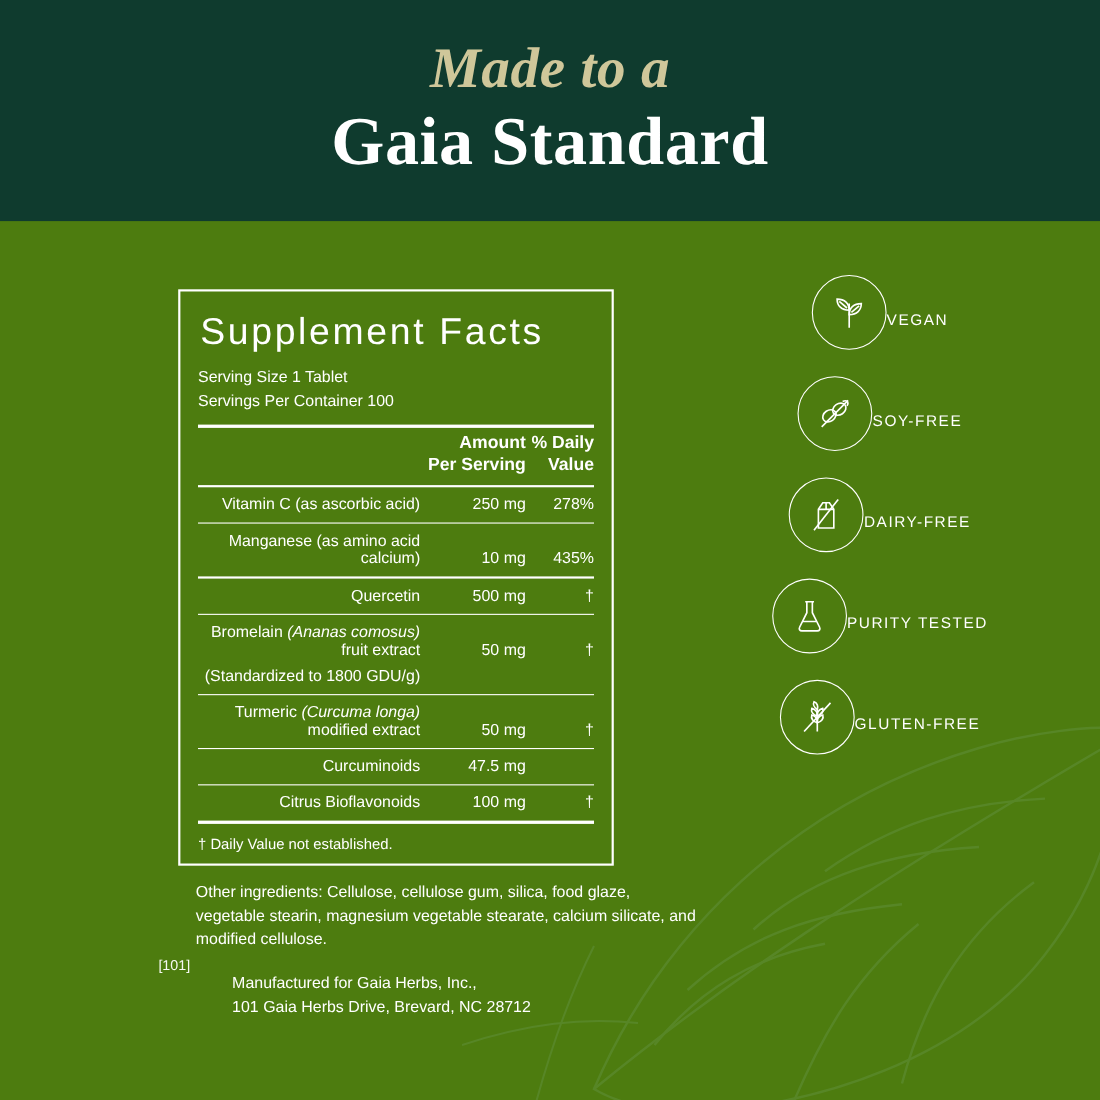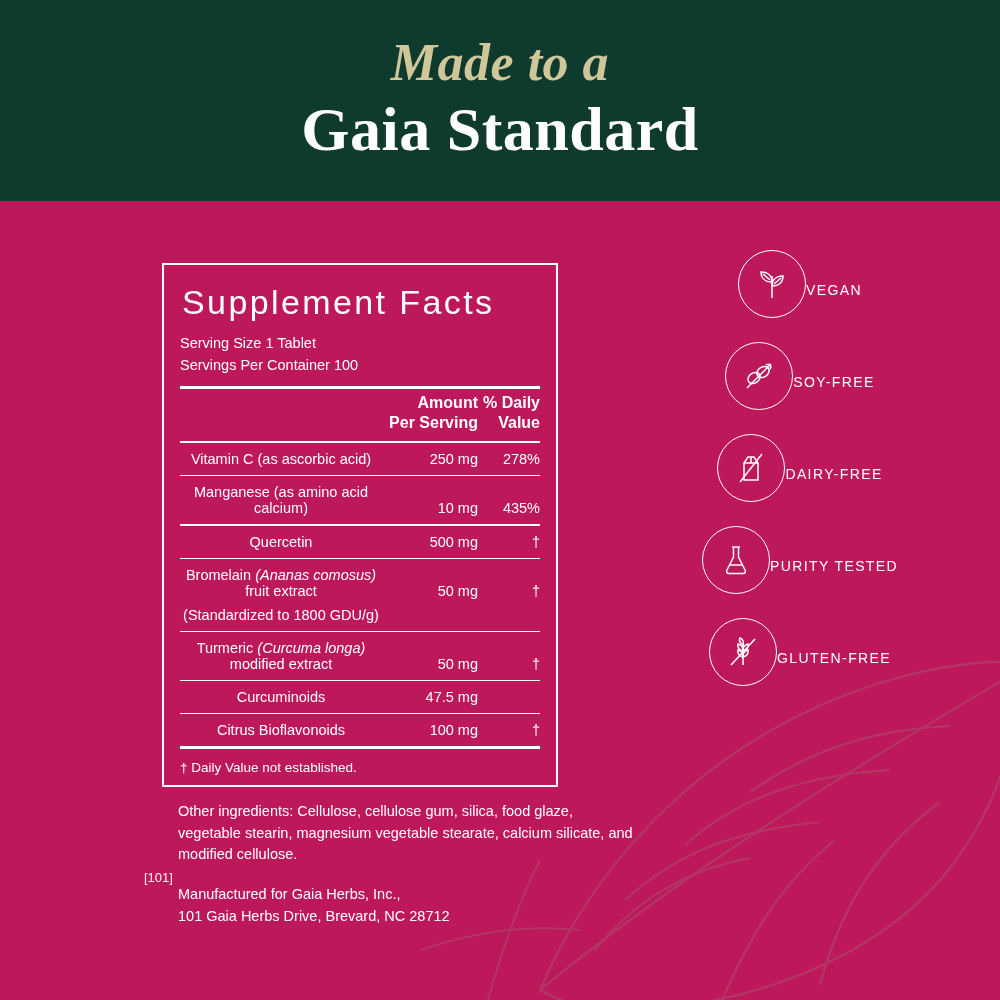--- a/index.html
+++ b/index.html
@@ -5,21 +5,21 @@
   * { box-sizing: border-box; margin: 0; padding: 0; }
   html, body {
     width: 1000px; height: 1000px;
     font-family: "Liberation Sans", sans-serif;
     background: #3a6140;
     overflow: hidden;
   }
   #page {
     position: relative;
     width: 1000px; height: 1000px;
-    background: #be185d;
+    background: #4d7c0f;
   }
 
   
   .header {
     position: absolute;
     top: 0; left: 0;
     width: 1000px; height: 201px;
     background: #0f3b2e;
     display: flex;
     flex-direction: column;
@@ -82,21 +82,21 @@
   }
   .rule-thick { border-top: 3px solid #ffffff; margin-top: 9px; }
 
   table.facts {
     width: 100%;
     border-collapse: collapse;
     font-size: 14.5px;
     color: #ffffff;
   }
   table.facts td { padding: 4px 0 4px 0; vertical-align: bottom; }
-  .col-name   { text-align: center; }
+  .col-name   { text-align: right; }
   .col-amt    { text-align: right; width: 96px; white-space: nowrap; }
   .col-dv     { text-align: right; width: 62px; white-space: nowrap; }
 
   .head-row td {
     font-weight: bold;
     font-size: 16px;
     line-height: 1.25;
     padding-bottom: 5px;
     padding-top: 6px;
   }
@@ -120,20 +120,21 @@
   }
   .other-ing {
     font-size: 14.5px;
     line-height: 1.5;
     width: 455px;
   }
   .manu {
     font-size: 14.5px;
     line-height: 1.5;
     margin-top: 18px;
+    margin-left: 33px;
   }
   .lotnum {
     position: absolute;
     left: 144px;
     top: 870px;
     font-size: 13px;
     color: #ffffff;
     opacity: 0.95;
   }
 

